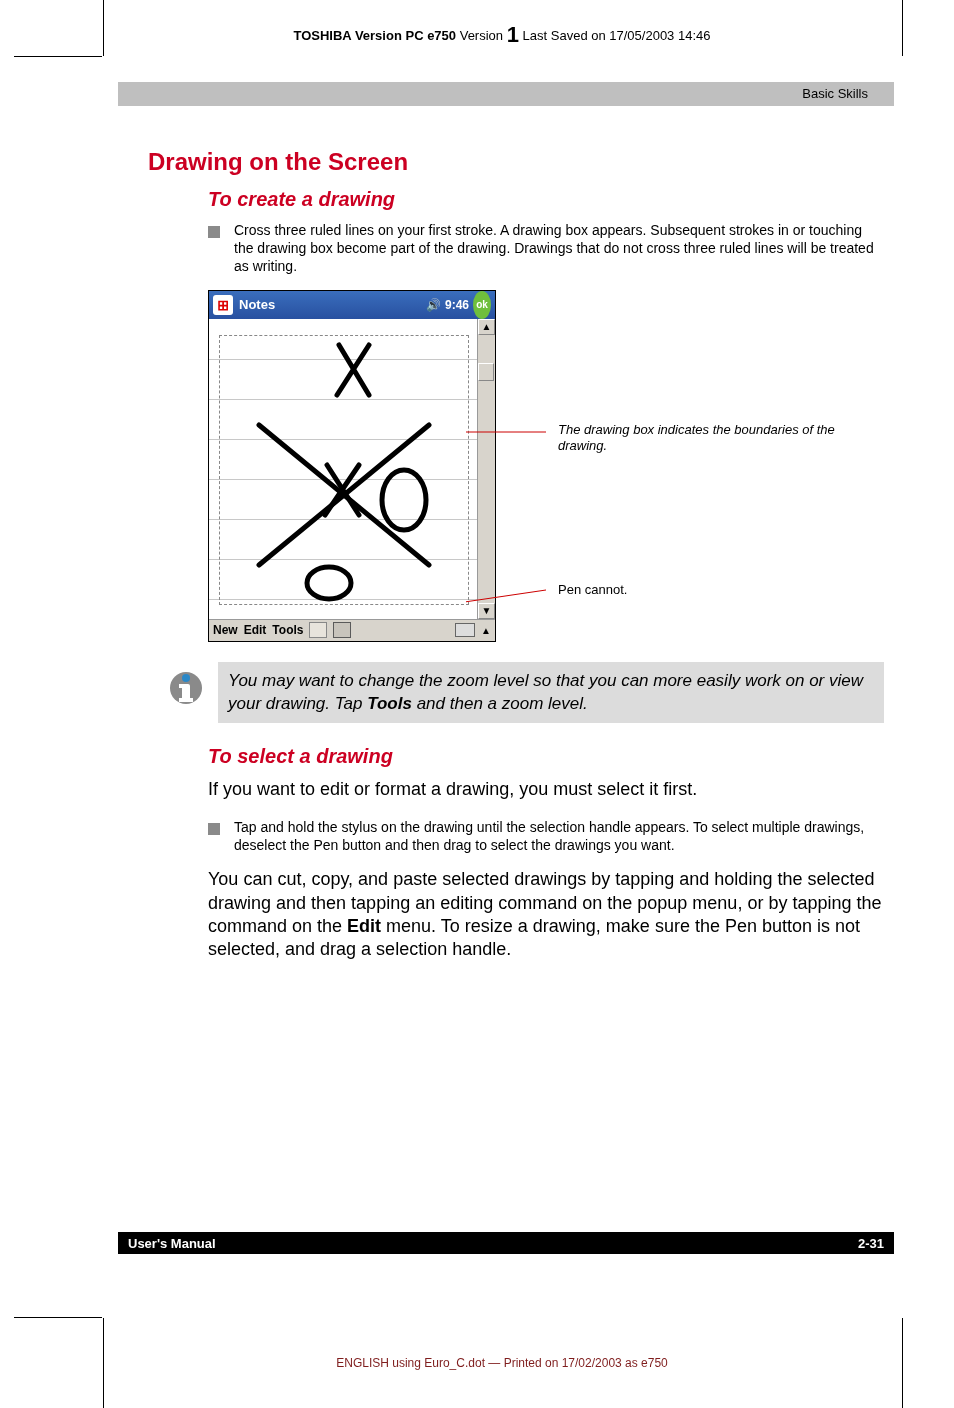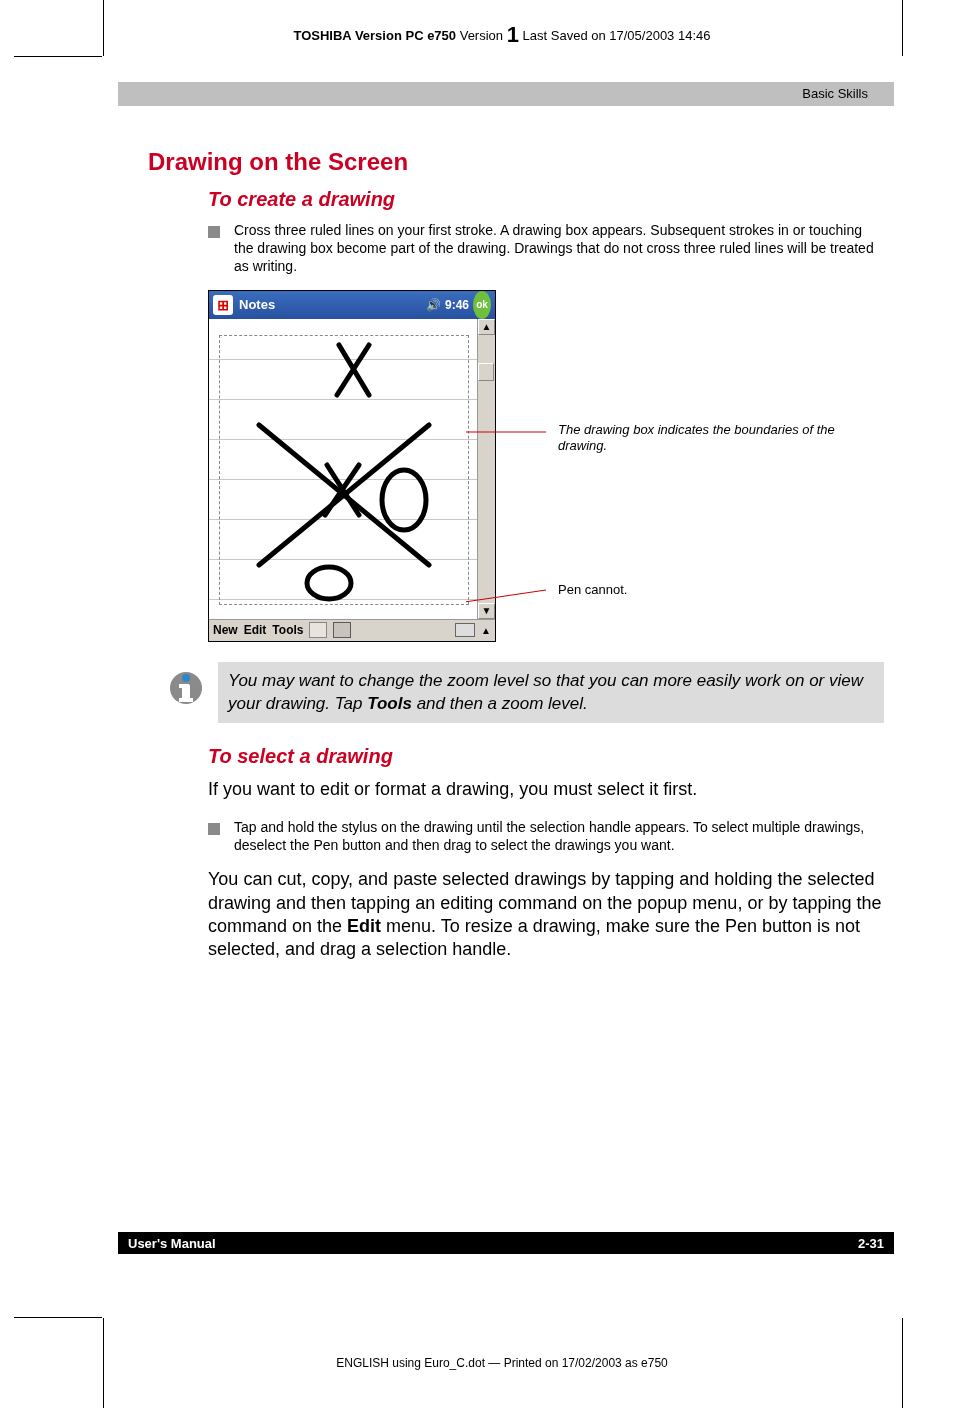--- a/index.html
+++ b/index.html
@@ -207,21 +207,21 @@
     padding: 8px 10px;
     font-weight: bold;
   }
 
   .bottom-print {
     position: absolute;
     left: 100px; right: 50px;
     bottom: 38px;
     text-align: center;
     font-size: 12px;
-    color: #000000;
+    color: #7f1d1d;
   }
 </style>
 </head>
 <body>
 
 <div class="crop-tl"></div>
 <div class="crop-tl-v"></div>
 <div class="crop-tr"></div>
 <div class="crop-bl"></div>
 <div class="crop-bl-v"></div>

